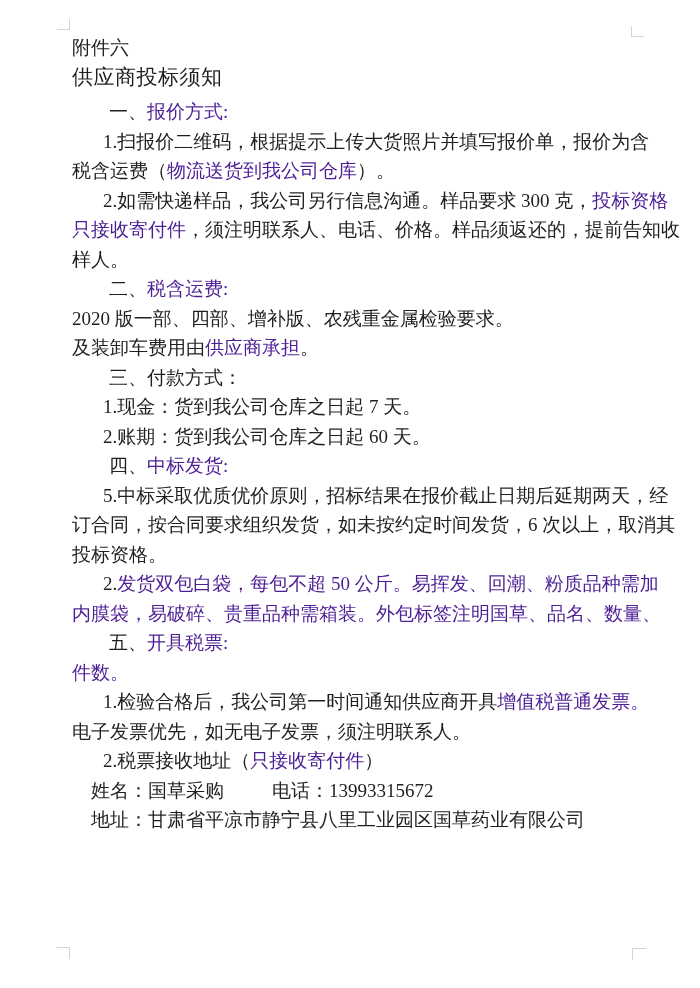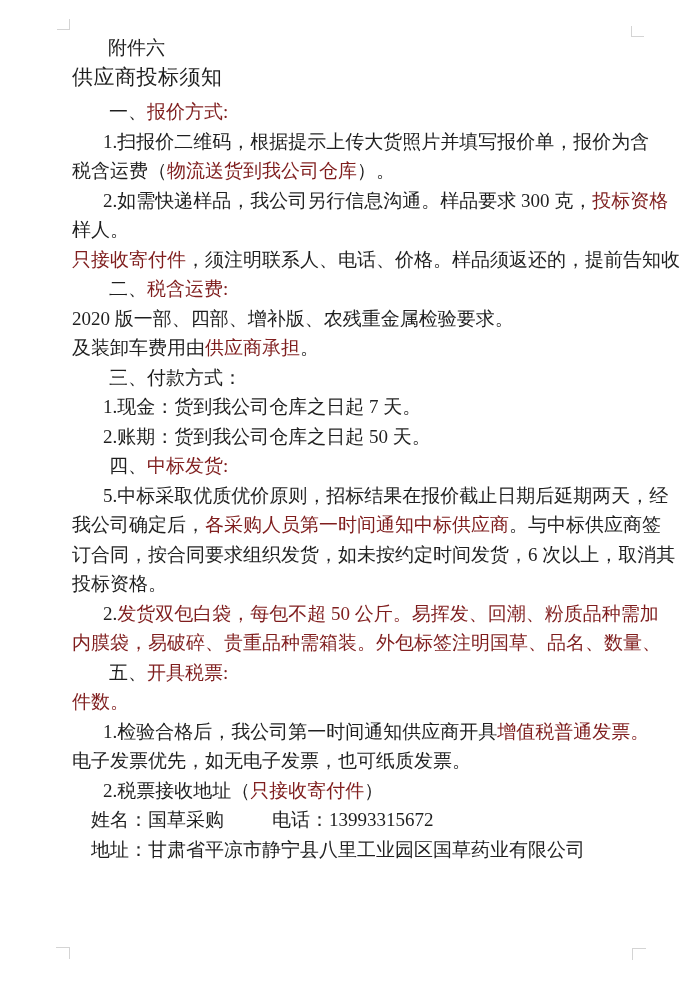--- a/index.html
+++ b/index.html
@@ -13,21 +13,20 @@
     font-family: "Liberation Serif", "DejaVu Serif", serif;
     color: #1f1f1f;
   }
   .attachment {
     position: absolute;
     left: 72px;
     top: 36px;
     font-size: 19px;
     line-height: 24px;
     white-space: nowrap;
-    margin-left: 36px;
   }
   .title-line {
     position: absolute;
     left: 72px;
     top: 60px;
     width: 562px;
     padding-right: 36px;
     font-size: 21px;
     line-height: 34px;
     letter-spacing: 0.5px;
@@ -42,21 +41,21 @@
   .line {
     height: 29.5px;
     line-height: 29.5px;
     font-size: 19px;
     white-space: nowrap;
   }
   .ind-heading { padding-left: 37px; }
   .ind-para    { padding-left: 31px; }
   .ind-small   { padding-left: 19px; }
   .seg-black { color: #1f1f1f; }
-  .seg-red   { color: #7f1d1d; }
+  .seg-red   { color: #4c1d95; }
   .gap { display: inline-block; width: 48px; }
   .crop-mark { position: absolute; }
   .crop-tl { left: 57px;  top: 19px;  width: 13px; height: 11px;
              border-right: 1px solid #d4d4d4; border-bottom: 1px solid #d4d4d4; }
   .crop-tr { left: 631px; top: 26px;  width: 13px; height: 11px;
              border-left: 1px solid #d4d4d4; border-bottom: 1px solid #d4d4d4; }
   .crop-bl { left: 56px;  top: 947px; width: 14px; height: 12px;
              border-top: 1px solid #d4d4d4; border-right: 1px solid #d4d4d4; }
   .crop-br { left: 632px; top: 948px; width: 14px; height: 12px;
              border-top: 1px solid #d4d4d4; border-left: 1px solid #d4d4d4; }
@@ -73,37 +72,36 @@
 
   <div class="attachment">附件六</div>
 
   <div class="title-line">供应商投标须知</div>
 
   <div class="doc-body">
       <div class="line ind-heading"><span class="seg-black">一、</span><span class="seg-red">报价方式:</span></div>
       <div class="line ind-para"><span class="seg-black">1.扫报价二维码，根据提示上传大货照片并填写报价单，报价为含</span></div>
       <div class="line"><span class="seg-black">税含运费（</span><span class="seg-red">物流送货到我公司仓库</span><span class="seg-black">）。</span></div>
       <div class="line ind-para"><span class="seg-black">2.如需快递样品，我公司另行信息沟通。样品要求 300 克，</span><span class="seg-red">投标资格</span></div>
+      <div class="line"><span class="seg-red">只接收寄付件</span><span class="seg-black">，须注明联系人、电话、价格。样品须返还的，提前告知收</span></div>
       <div class="line"><span class="seg-black">样人。</span></div>
-      <div class="line"><span class="seg-red">只接收寄付件</span><span class="seg-black">，须注明联系人、电话、价格。样品须返还的，提前告知收</span></div>
       <div class="line ind-heading"><span class="seg-black">二、</span><span class="seg-red">税含运费:</span></div>
       <div class="line"><span class="seg-black">2020 版一部、四部、增补版、农残重金属检验要求。</span></div>
       <div class="line"><span class="seg-black">及装卸车费用由</span><span class="seg-red">供应商承担</span><span class="seg-black">。</span></div>
       <div class="line ind-heading"><span class="seg-black">三、付款方式：</span></div>
       <div class="line ind-para"><span class="seg-black">1.现金：货到我公司仓库之日起 7 天。</span></div>
-      <div class="line ind-para"><span class="seg-black">2.账期：货到我公司仓库之日起 50 天。</span></div>
+      <div class="line ind-para"><span class="seg-black">2.账期：货到我公司仓库之日起 60 天。</span></div>
       <div class="line ind-heading"><span class="seg-black">四、</span><span class="seg-red">中标发货:</span></div>
       <div class="line ind-para"><span class="seg-black">5.中标采取优质优价原则，招标结果在报价截止日期后延期两天，经</span></div>
-      <div class="line"><span class="seg-black">我公司确定后，</span><span class="seg-red">各采购人员第一时间通知中标供应商</span><span class="seg-black">。与中标供应商签</span></div>
       <div class="line"><span class="seg-black">订合同，按合同要求组织发货，如未按约定时间发货，6 次以上，取消其</span></div>
       <div class="line"><span class="seg-black">投标资格。</span></div>
       <div class="line ind-para"><span class="seg-black">2.</span><span class="seg-red">发货双包白袋，每包不超 50 公斤。易挥发、回潮、粉质品种需加</span></div>
       <div class="line"><span class="seg-red">内膜袋，易破碎、贵重品种需箱装。外包标签注明国草、品名、数量、</span></div>
       <div class="line ind-heading"><span class="seg-black">五、</span><span class="seg-red">开具税票:</span></div>
       <div class="line"><span class="seg-red">件数。</span></div>
       <div class="line ind-para"><span class="seg-black">1.检验合格后，我公司第一时间通知供应商开具</span><span class="seg-red">增值税普通发票。</span></div>
-      <div class="line"><span class="seg-black">电子发票优先，如无电子发票，也可纸质发票。</span></div>
+      <div class="line"><span class="seg-black">电子发票优先，如无电子发票，须注明联系人。</span></div>
       <div class="line ind-para"><span class="seg-black">2.税票接收地址（</span><span class="seg-red">只接收寄付件</span><span class="seg-black">）</span></div>
       <div class="line ind-small"><span class="seg-black">姓名：国草采购</span><span class="gap"></span><span class="seg-black">电话：13993315672</span></div>
       <div class="line ind-small"><span class="seg-black">地址：甘肃省平凉市静宁县八里工业园区国草药业有限公司</span></div>
     </div>
 
 </div>
 
 </body></html>

